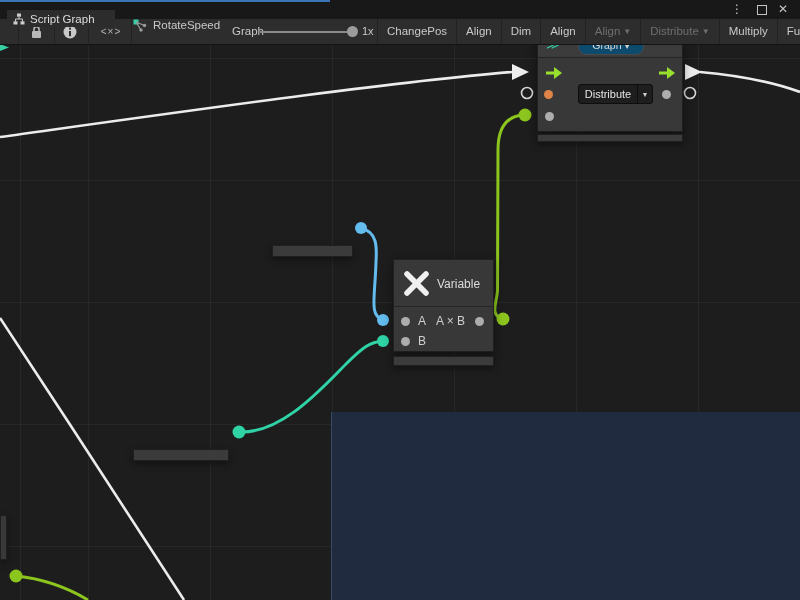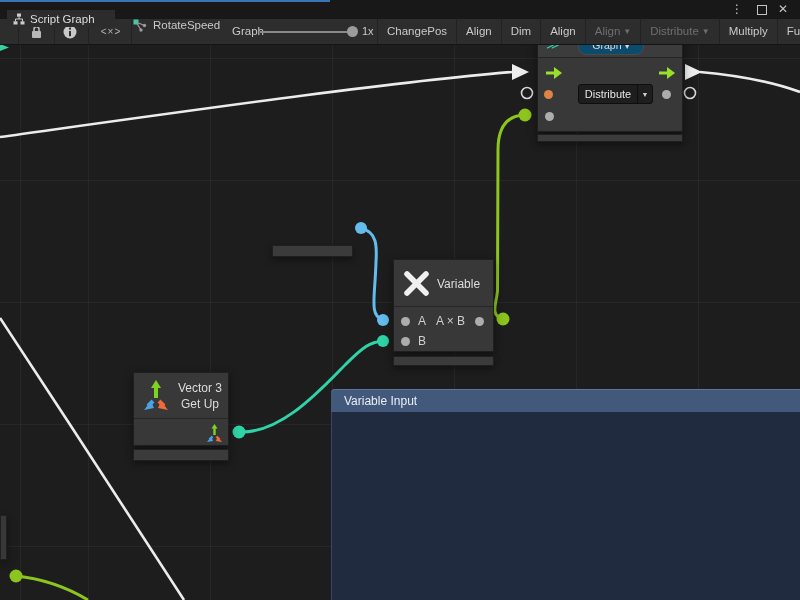--- a/index.html
+++ b/index.html
@@ -56,23 +56,20 @@
   .pill{position:absolute;background:#0c4a6e;border:1px solid #4a4a4a;border-radius:8px;text-align:center;font-size:10.5px;color:#d9d9d9;}
 </style>
 </head>
 <body>
 
 <div id="app">
 
   <div id="canvas" class="abs"></div>
 
   <div id="group" class="abs">
-    <div class="ghead">
-      <span>Variable Input</span>
-    </div>
     <div class="gbody"></div>
   </div>
 
   <svg id="wires" class="abs" width="800" height="600" viewBox="0 0 800 600">
 
     <path d="M 0 137 C 180 112 390 82 512 72" stroke="#ececec" stroke-width="2.6" fill="none"></path>
     <path d="M 700 72 C 745 76 775 83 800 92" stroke="#ececec" stroke-width="2.6" fill="none"></path>
     <path d="M 0 318 C 62 412 122 504 184 600" stroke="#ececec" stroke-width="2.6" fill="none"></path>
 
     <path d="M 512 64 L 529 72 L 512 80 Z" fill="#ededed"></path>
@@ -140,41 +137,20 @@
     <div class="hdiv" style="top:46px;"></div>
     <div class="dot" style="left:7px;top:56.5px;background:#adadad;"></div>
     <div class="plabel" style="left:24px;top:54px;">A</div>
     <div class="plabel" style="left:42px;top:54px;">A × B</div>
     <div class="dot" style="left:81px;top:56.5px;background:#adadad;"></div>
     <div class="dot" style="left:7px;top:76.5px;background:#adadad;"></div>
     <div class="plabel" style="left:24px;top:74px;">B</div>
   </div>
   <div class="abs nfooter" style="left:393px;top:356px;width:101px;height:10px;"></div>
 
-  <div class="abs node" style="left:133px;top:372px;width:96px;height:74px;">
-    <svg class="abs" style="left:8px;top:7px;" width="28" height="30">
-      <line x1="14" y1="18" x2="14" y2="7" stroke="#7ed321" stroke-width="4"></line>
-      <path d="M 9 8 L 14 0 L 19 8 Z" fill="#7ed321"></path>
-      <line x1="11" y1="21" x2="6" y2="26" stroke="#4aa3e8" stroke-width="4"></line>
-      <path d="M 9 21 L 2 30 L 12 28 Z" fill="#4aa3e8"></path>
-      <line x1="17" y1="21" x2="22" y2="26" stroke="#f06a3a" stroke-width="4"></line>
-      <path d="M 19 21 L 26 30 L 16 28 Z" fill="#f06a3a"></path>
-    </svg>
-    <div class="abs ntitle" style="left:40px;top:8px;width:52px;text-align:center;">Vector 3</div>
-    <div class="abs ntitle" style="left:40px;top:24px;width:52px;text-align:center;">Get Up</div>
-    <div class="hdiv" style="top:45px;"></div>
-    <svg class="abs" style="left:72px;top:51px;" width="17" height="18">
-      <line x1="8.5" y1="11" x2="8.5" y2="4" stroke="#7ed321" stroke-width="2.4"></line>
-      <path d="M 5.5 4.5 L 8.5 0 L 11.5 4.5 Z" fill="#7ed321"></path>
-      <line x1="6.5" y1="12.5" x2="3.5" y2="15.5" stroke="#4aa3e8" stroke-width="2.4"></line>
-      <path d="M 5.5 12.5 L 1 18 L 7 17 Z" fill="#4aa3e8"></path>
-      <line x1="10.5" y1="12.5" x2="13.5" y2="15.5" stroke="#f06a3a" stroke-width="2.4"></line>
-      <path d="M 11.5 12.5 L 16 18 L 10 17 Z" fill="#f06a3a"></path>
-    </svg>
-  </div>
   <div class="abs nfooter" style="left:133px;top:449px;width:96px;height:12px;"></div>
 
   <div id="toolbar" class="abs"></div>
   <div class="abs tdiv" style="left:18px;"></div>
   <div class="abs ticon" style="left:24px;width:24px;">
     <svg width="13" height="14">
       <rect x="2" y="6" width="9" height="7" rx="1" fill="#b8b8b8"></rect>
       <path d="M 4 6 V 4.2 A 2.5 2.5 0 0 1 9 4.2 V 6" stroke="#b8b8b8" stroke-width="1.6" fill="none"></path>
     </svg>
   </div>

